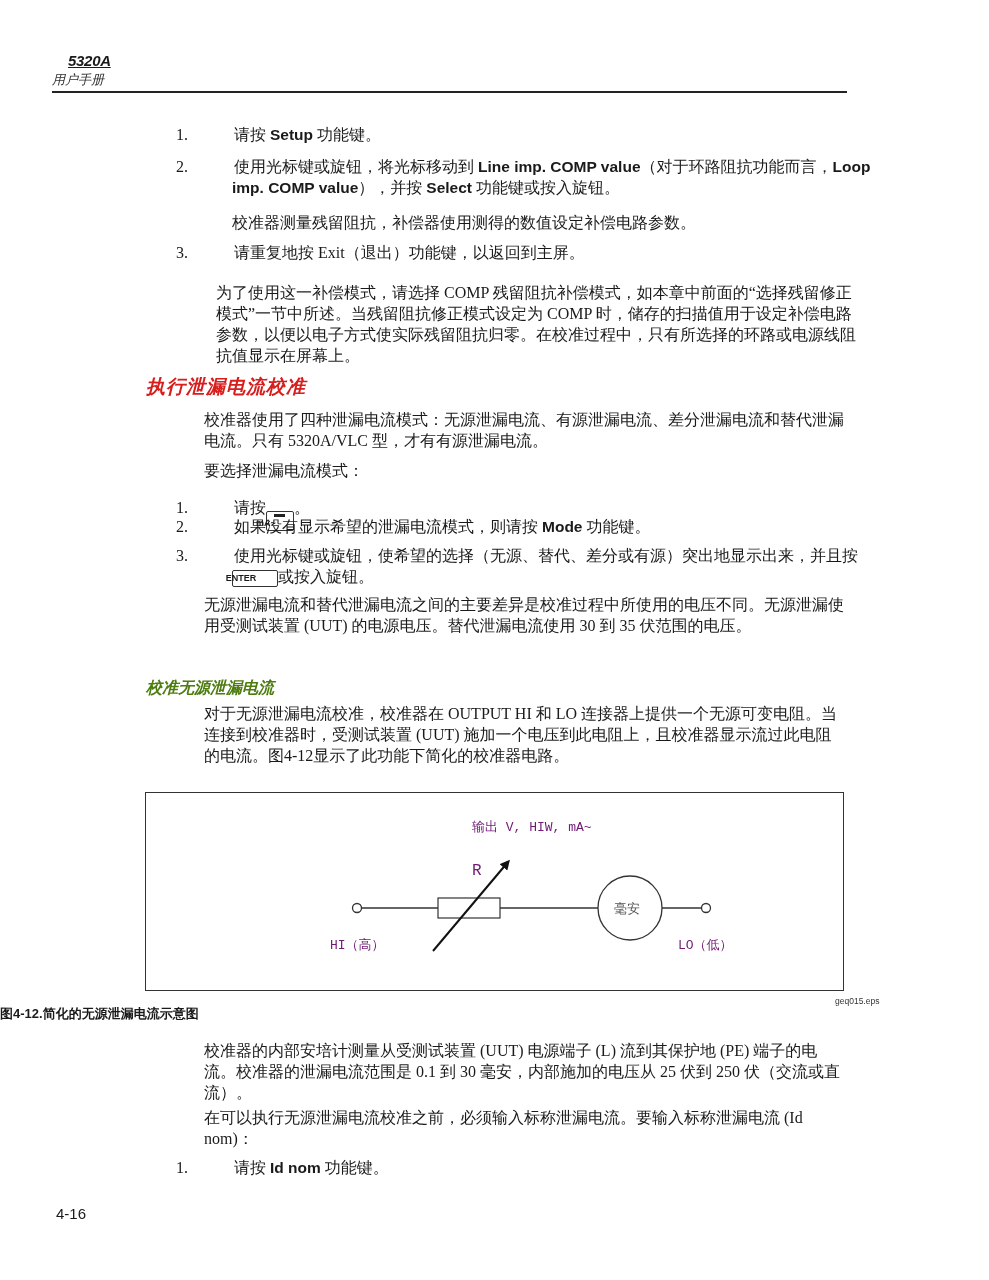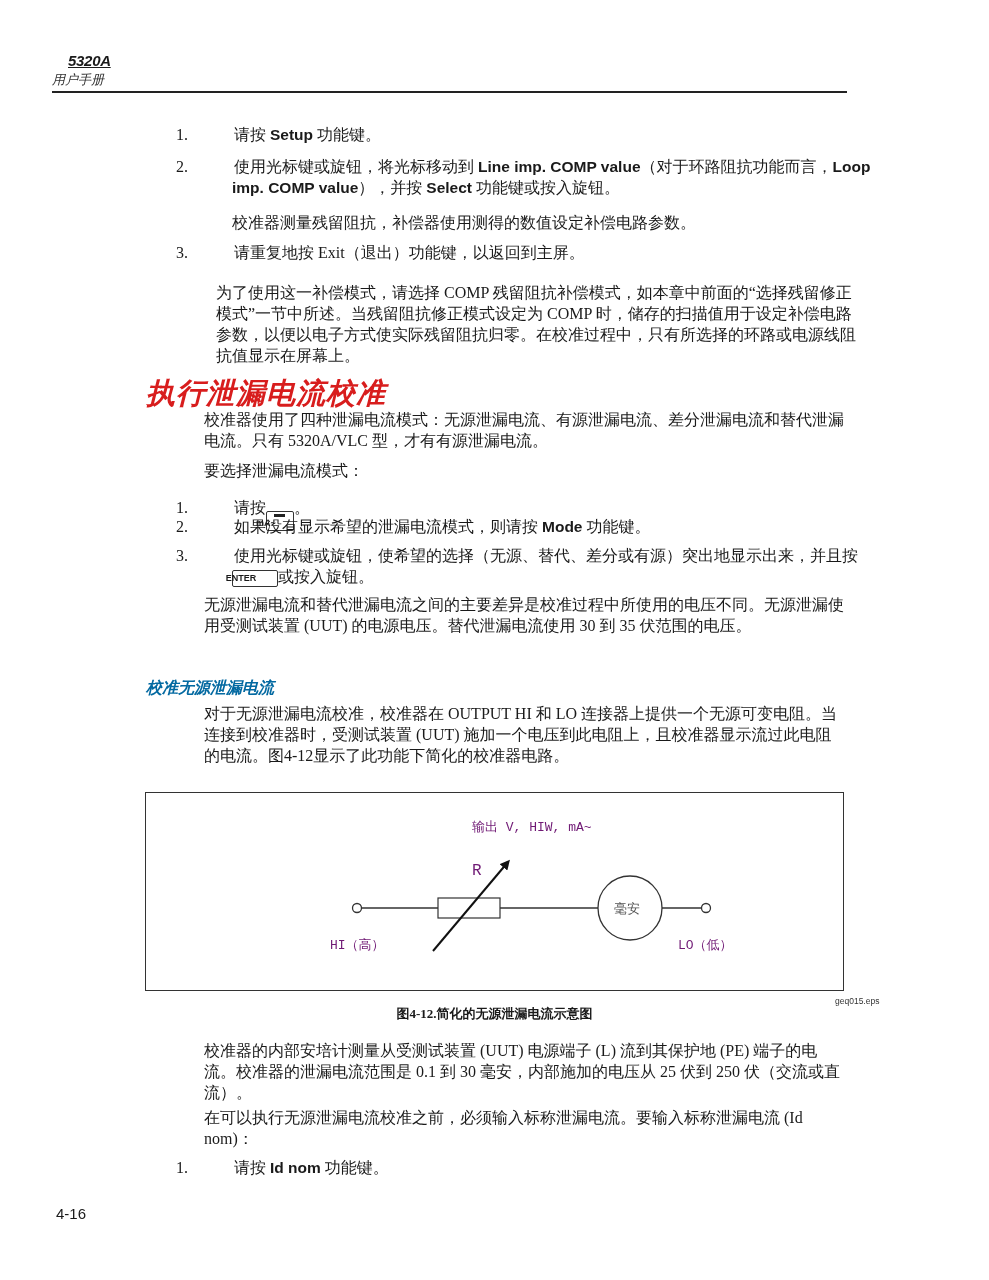--- a/index.html
+++ b/index.html
@@ -7,31 +7,31 @@
        font-family:"Liberation Serif","DejaVu Serif",serif;color:#1a1a1a;}
   .abs{position:absolute;}
   .hdr-model{left:68px;top:52px;font-family:"Liberation Sans",sans-serif;font-weight:bold;font-style:italic;font-size:15px;letter-spacing:-0.3px;text-decoration:underline;}
   .hdr-sub{left:52px;top:71px;font-family:"Liberation Sans",sans-serif;font-style:italic;font-size:13px;color:#333;}
   .hdr-rule{left:52px;top:91px;width:795px;height:2px;background:#222;}
   .p{font-size:16px;line-height:21px;}
   .num{display:inline-block;width:30px;}
   .indent{position:absolute;left:232px;width:612px;}
   .li{position:absolute;left:204px;width:640px;padding-left:28px;text-indent:-28px;}
   .b{font-family:"Liberation Sans",sans-serif;font-weight:bold;font-size:15.5px;}
-  .h1{left:146px;top:374px;color:#d81d1d;font-family:"Liberation Sans",sans-serif;font-style:italic;font-weight:bold;font-size:29px;letter-spacing:1px;}
-  .h2{left:146px;top:678px;color:#0369a1;font-family:Liberation Serif, serif;font-style:italic;font-weight:bold;font-size:16px;}
+  .h1{left:146px;top:374px;color:#d81d1d;font-family:"Liberation Sans",sans-serif;font-style:italic;font-weight:bold;font-size:19px;letter-spacing:1px;}
+  .h2{left:146px;top:678px;color:#4d7c0f;font-family:Liberation Serif, serif;font-style:italic;font-weight:bold;font-size:16px;}
   .body{position:absolute;left:204px;width:642px;}
   .key{display:inline-block;border:1.5px solid #333;border-radius:2px;font-family:"Liberation Sans",sans-serif;font-weight:bold;vertical-align:middle;text-align:center;position:relative;}
   .key-ma{width:26px;height:18px;font-size:9px;line-height:22px;margin-top:24px;}
   .key-ma:before{content:"";position:absolute;left:7px;top:2px;width:11px;height:3px;background:#222;}
   .key-enter{width:44px;height:15px;font-size:9px;line-height:15px;}
   .fig{left:145px;top:792px;width:697px;height:197px;border:1.5px solid #333;}
   .fig-label{font-family:Liberation Mono, monospace;font-size:13px;color:#701a75;}
   .eps{left:795px;top:996px;font-family:"Liberation Sans",sans-serif;font-size:8.5px;color:#333;padding-left:40px;}
-  .caption{left:0;width:989px;top:1005px;text-align:center;font-family:Liberation Serif, serif;font-size:13px;font-weight:bold;}
+  .caption{left:0;width:989px;top:1005px;text-align:left;font-family:Liberation Sans, sans-serif;font-size:13px;font-weight:bold;}
   .pagenum{left:56px;top:1205px;font-family:"Liberation Sans",sans-serif;font-size:15px;}
   .wm{left:708px;top:1150px;color:#e4e4e4;font-family:"Liberation Sans",sans-serif;font-weight:bold;}
   .wm1{font-size:44px;letter-spacing:2px;}
   .wm2{font-size:19px;margin-top:-4px;letter-spacing:0.5px;}
 </style>
 </head>
 <body>
 
 <div class="abs hdr-model">5320A</div>
 <div class="abs hdr-sub">用户手册</div>

